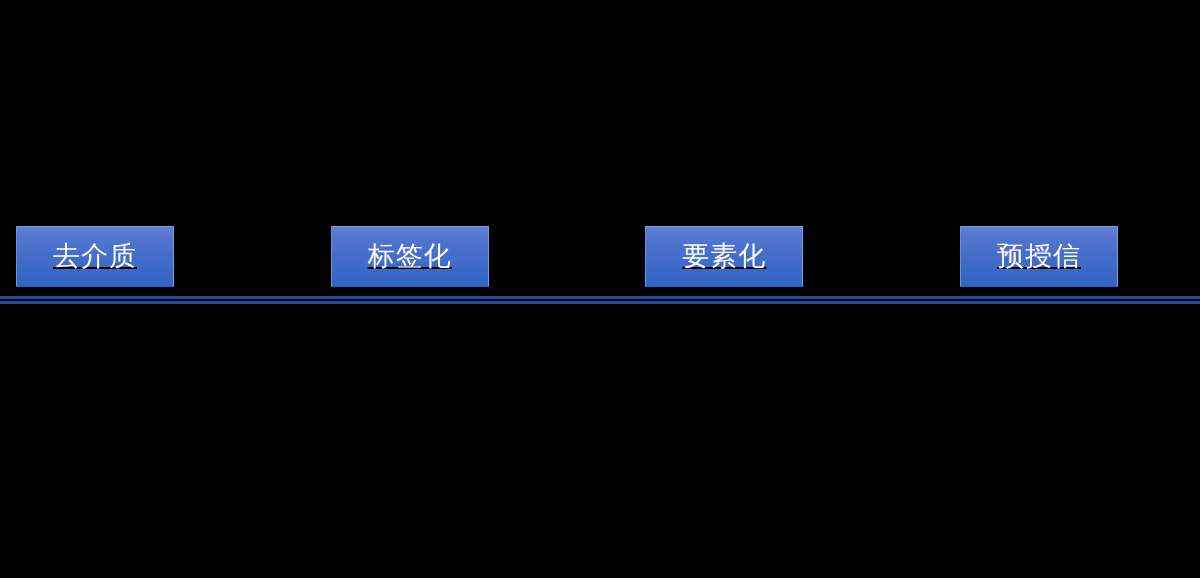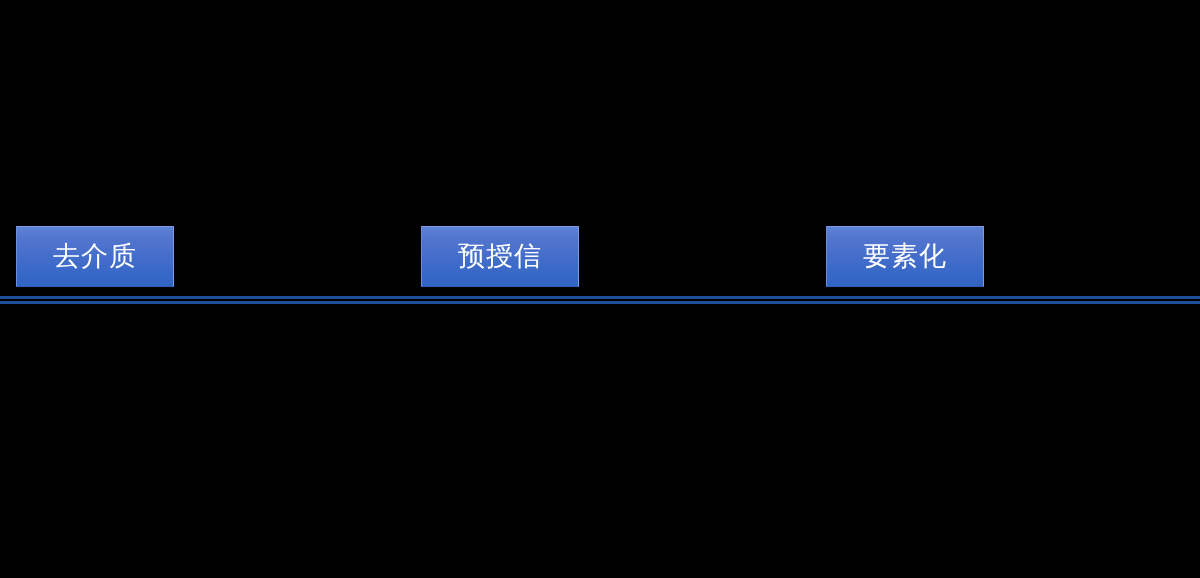--- a/index.html
+++ b/index.html
@@ -20,26 +20,27 @@
     width: 1200px;
     height: 578px;
     background: #000000;
   }
 
   
   #box-row {
     position: absolute;
     left: 16px;
     top: 226px;
-    width: 968px;
+    width: 1102px;
     height: 61px;
     display: flex;
     flex-direction: row;
     justify-content: space-between;
     align-items: stretch;
+    text-decoration: underline;
   }
 
   .flow-box {
     position: relative;
     width: 158px;
     height: 61px;
     box-sizing: border-box;
     display: flex;
     align-items: center;
     justify-content: center;
@@ -82,27 +83,30 @@
 
 <div id="slide-canvas" style="background: rgb(0, 0, 0);">
 
   <div id="box-row">
 
     <div class="flow-box">
       <span class="flow-box-label">去介质</span>
     </div>
 
 
-
     <div class="flow-box">
-      <span class="flow-box-label">预授信</span>
+      <span class="flow-box-label">标签化</span>
     </div>
 
     <div class="flow-box">
       <span class="flow-box-label">要素化</span>
+    </div>
+
+    <div class="flow-box">
+      <span class="flow-box-label">预授信</span>
     </div>
 
 
   </div>
 
   <div class="divider-rule" id="divider-rule-top" style="background: rgb(31, 78, 156);"></div>
   <div class="divider-rule" id="divider-rule-bottom" style="background: rgb(31, 78, 156);"></div>
 
 </div>
 

